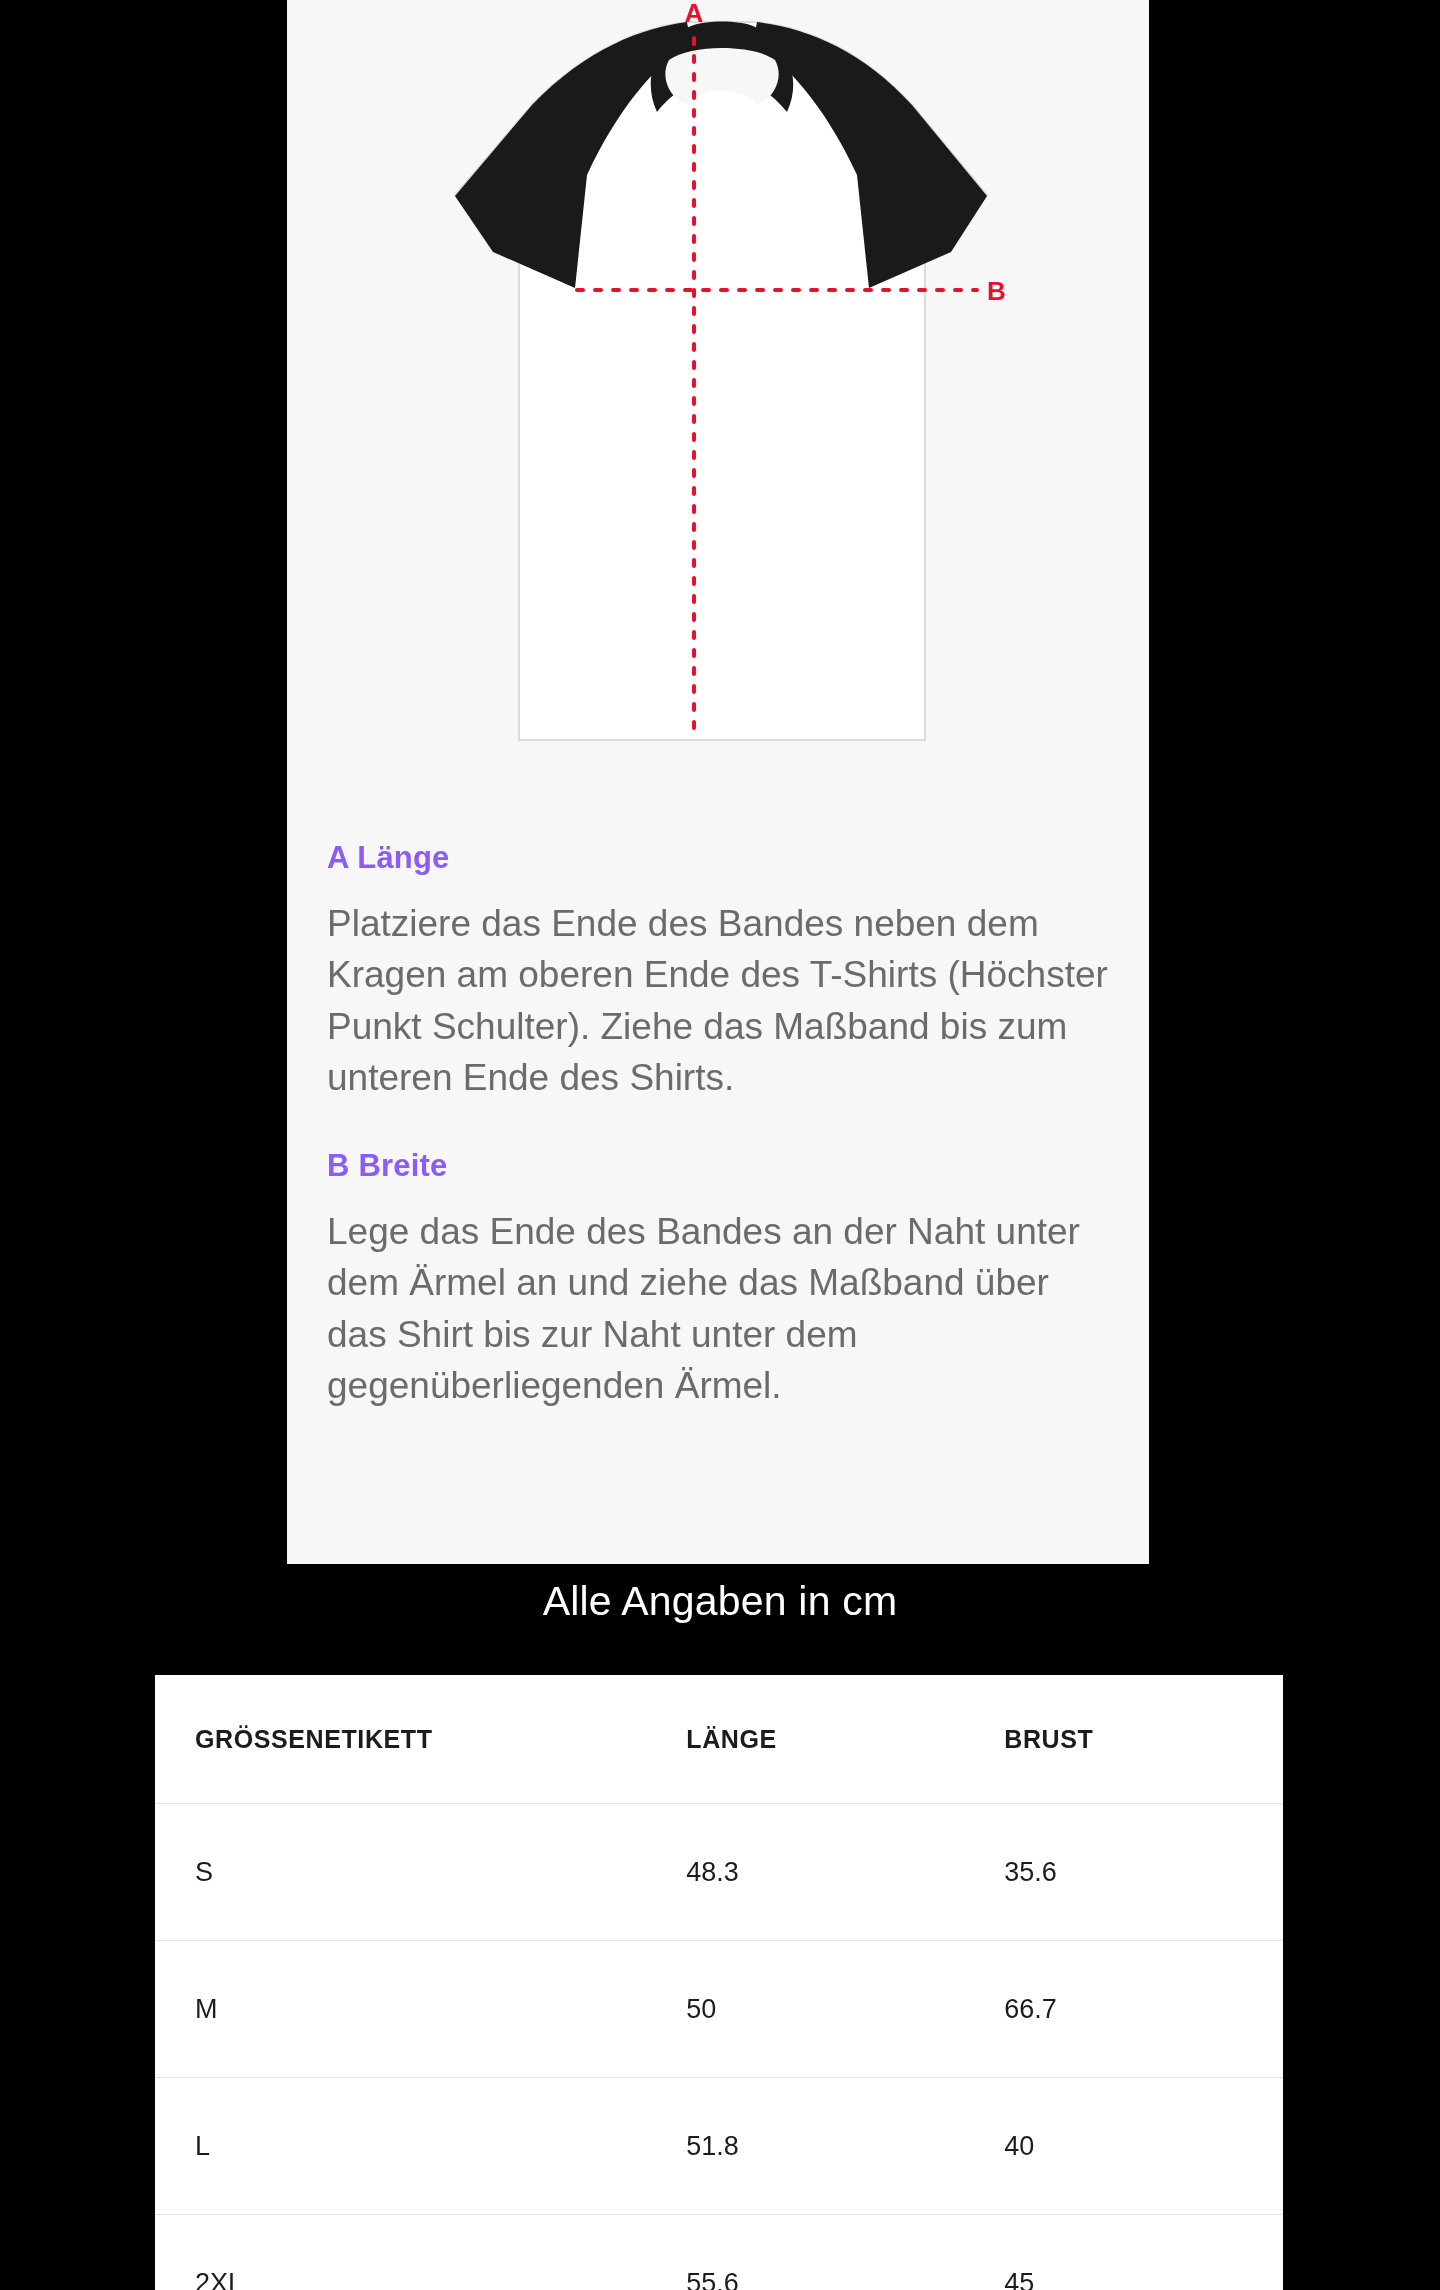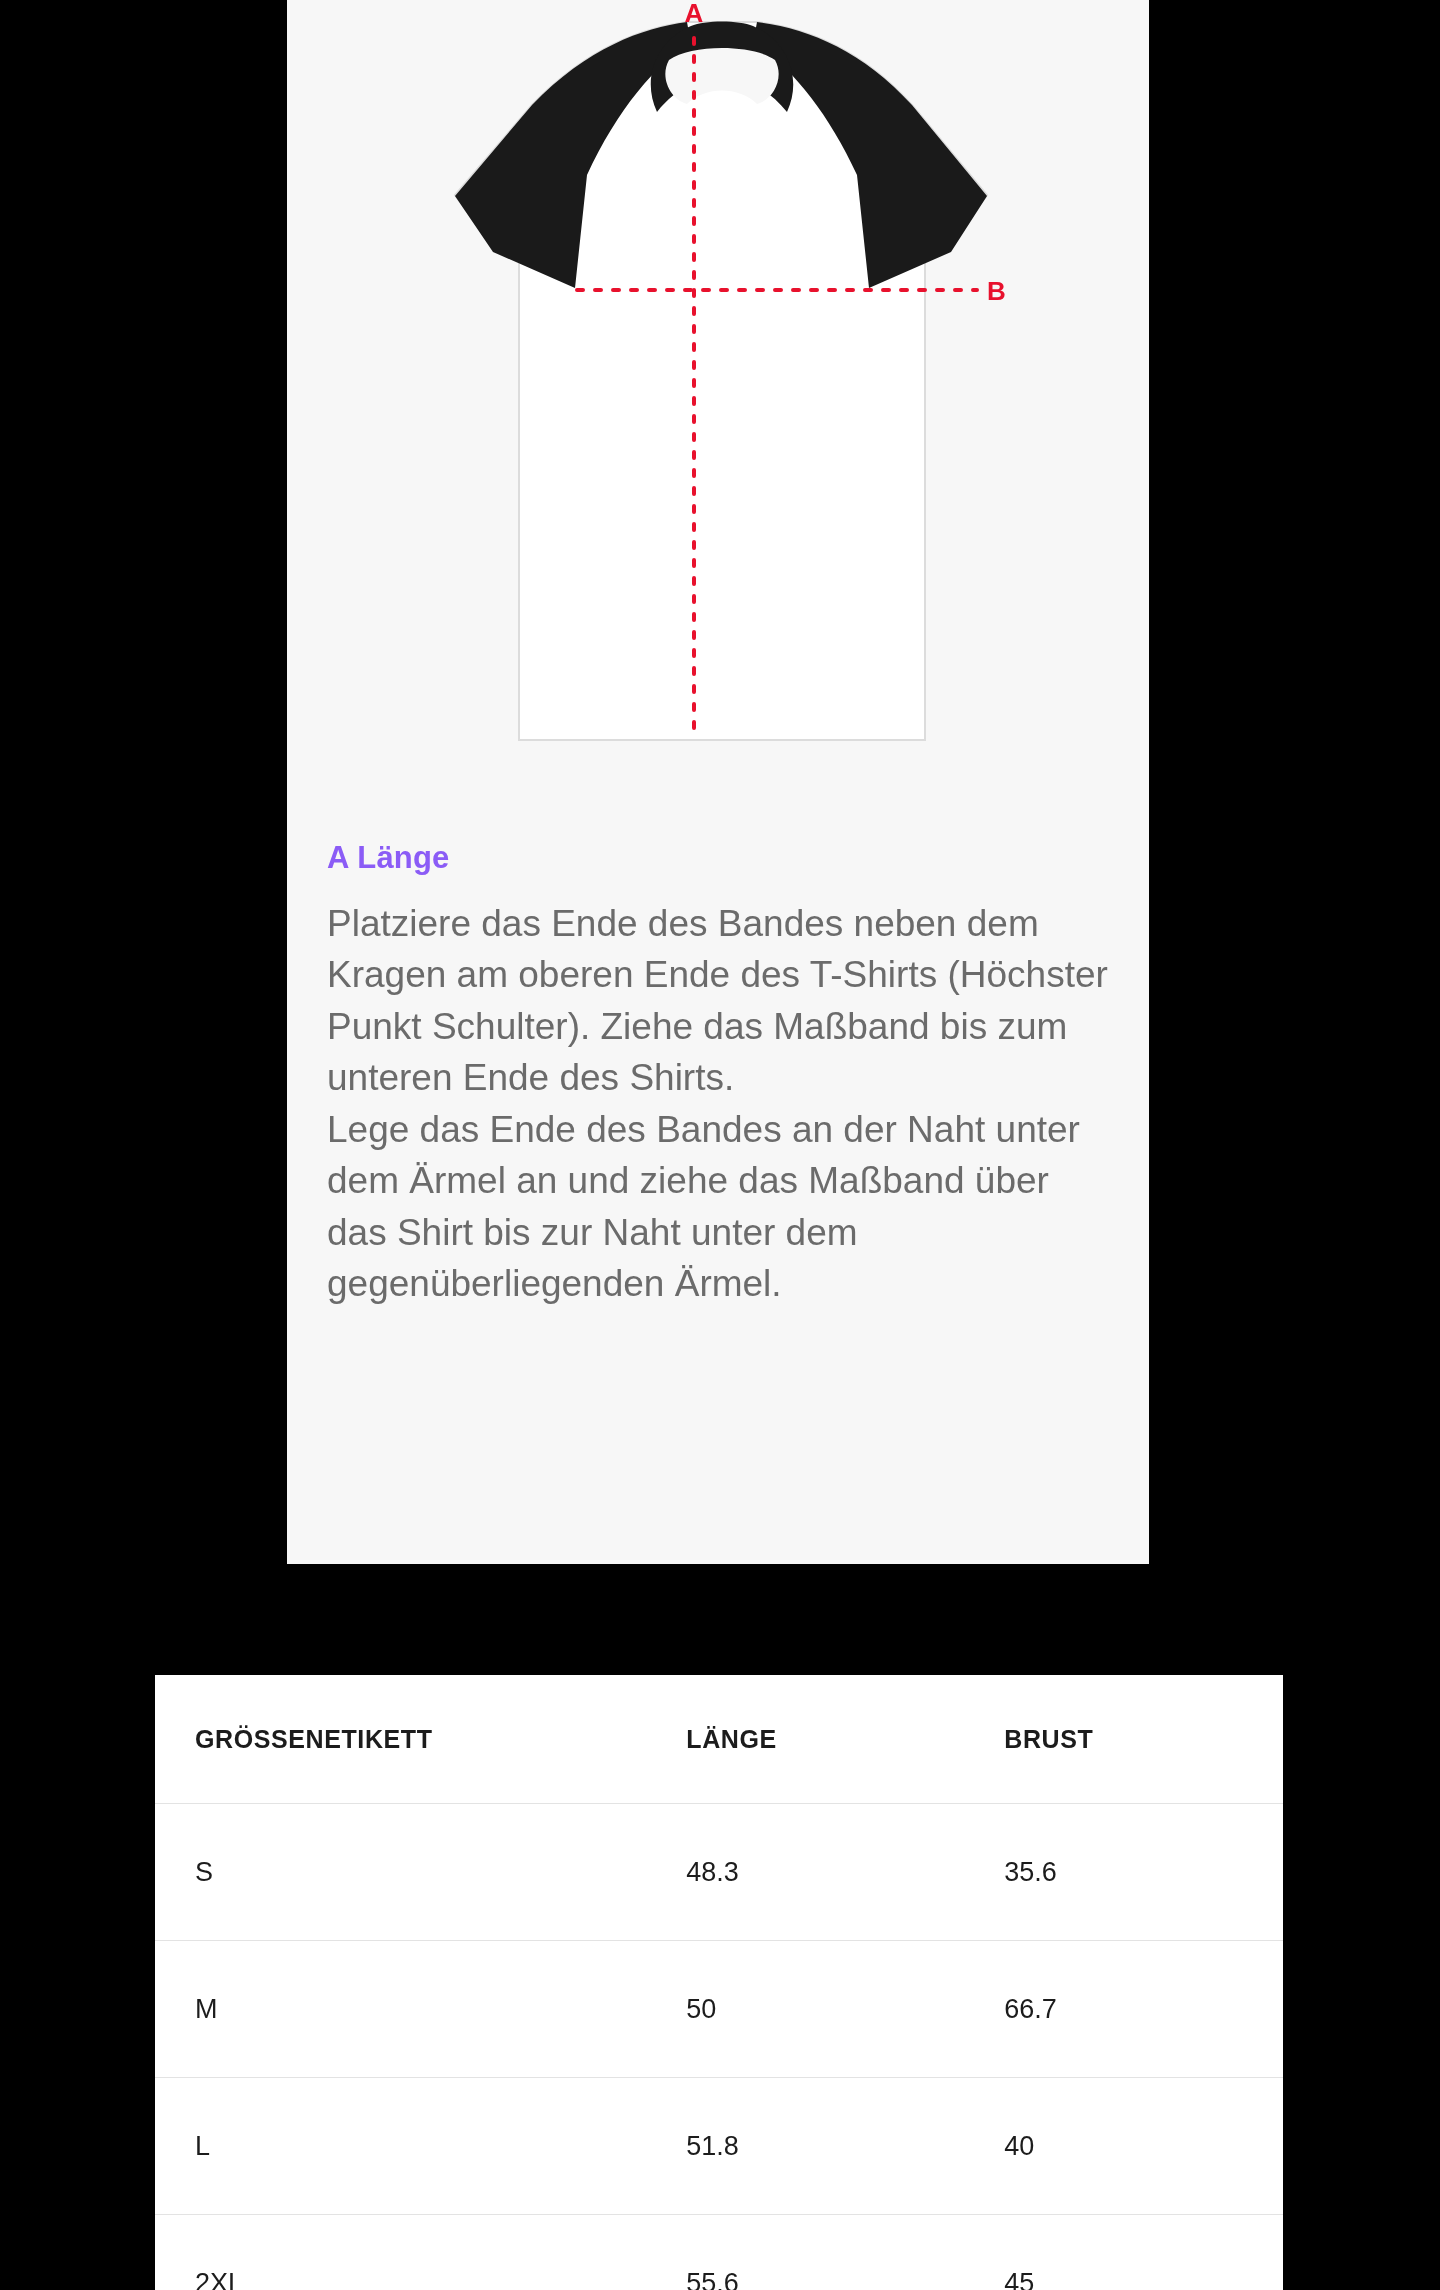--- a/index.html
+++ b/index.html
@@ -166,24 +166,26 @@
         <line x1="290" y1="290" x2="690" y2="290" stroke="#e8112d" stroke-width="4" stroke-dasharray="6 12" stroke-linecap="round"></line>
         <text x="407" y="22" fill="#e8112d" font-family="Liberation Sans, sans-serif" font-size="26" font-weight="bold" text-anchor="middle">A</text>
         <text x="700" y="300" fill="#e8112d" font-family="Liberation Sans, sans-serif" font-size="26" font-weight="bold">B</text>
       </svg>
     </div>
 
     <div class="guide-text">
       <h3 class="guide-head">A Länge</h3>
       <p class="guide-body">Platziere das Ende des Bandes neben dem Kragen am oberen Ende des T-Shirts (Höchster Punkt Schulter). Ziehe das Maßband bis zum unteren Ende des Shirts.</p>
 
+      <h3 class="guide-head second">B Breite</h3>
       <p class="guide-body">Lege das Ende des Bandes an der Naht unter dem Ärmel an und ziehe das Maßband über das Shirt bis zur Naht unter dem gegenüberliegenden Ärmel.</p>
     </div>
   </div>
 
+  <div class="units-line">Alle Angaben in cm</div>
 
   <div class="size-table-wrap">
     <table class="size-table">
       <thead>
         <tr>
           <th class="col-label">GRÖSSENETIKETT</th>
           <th class="col-len th-len">LÄNGE</th>
           <th class="col-chest th-chest">BRUST</th>
         </tr>
       </thead>

